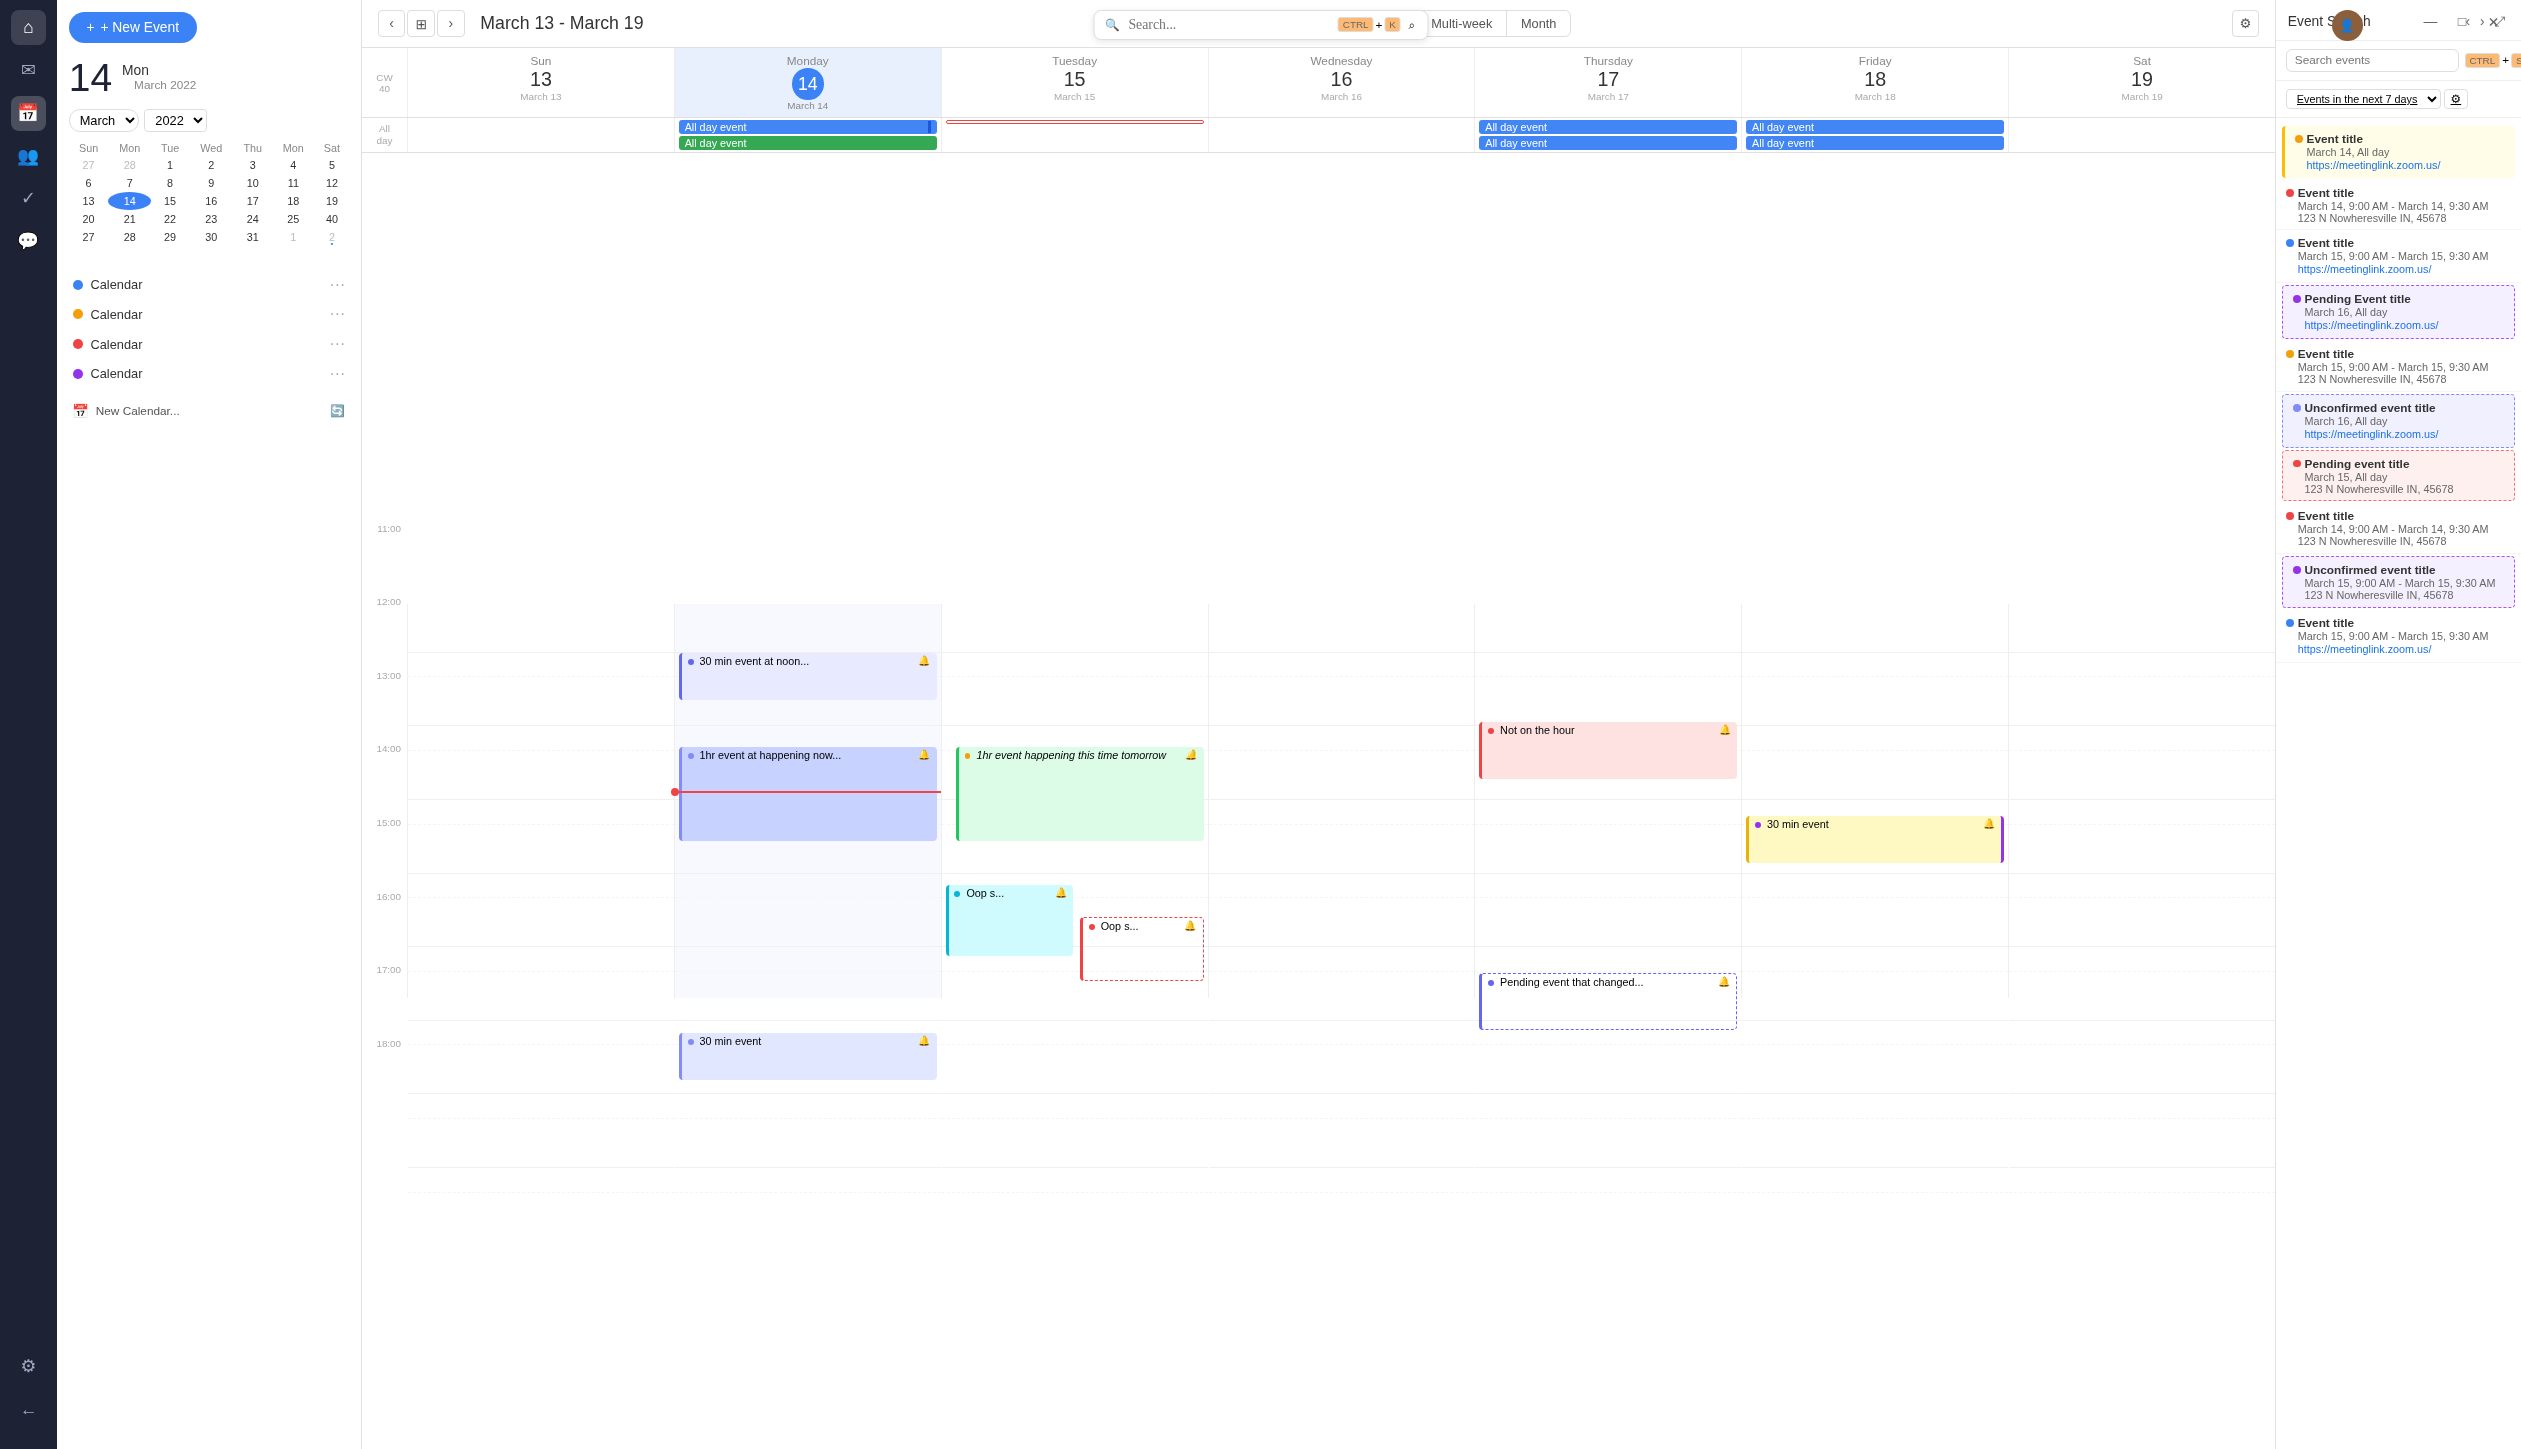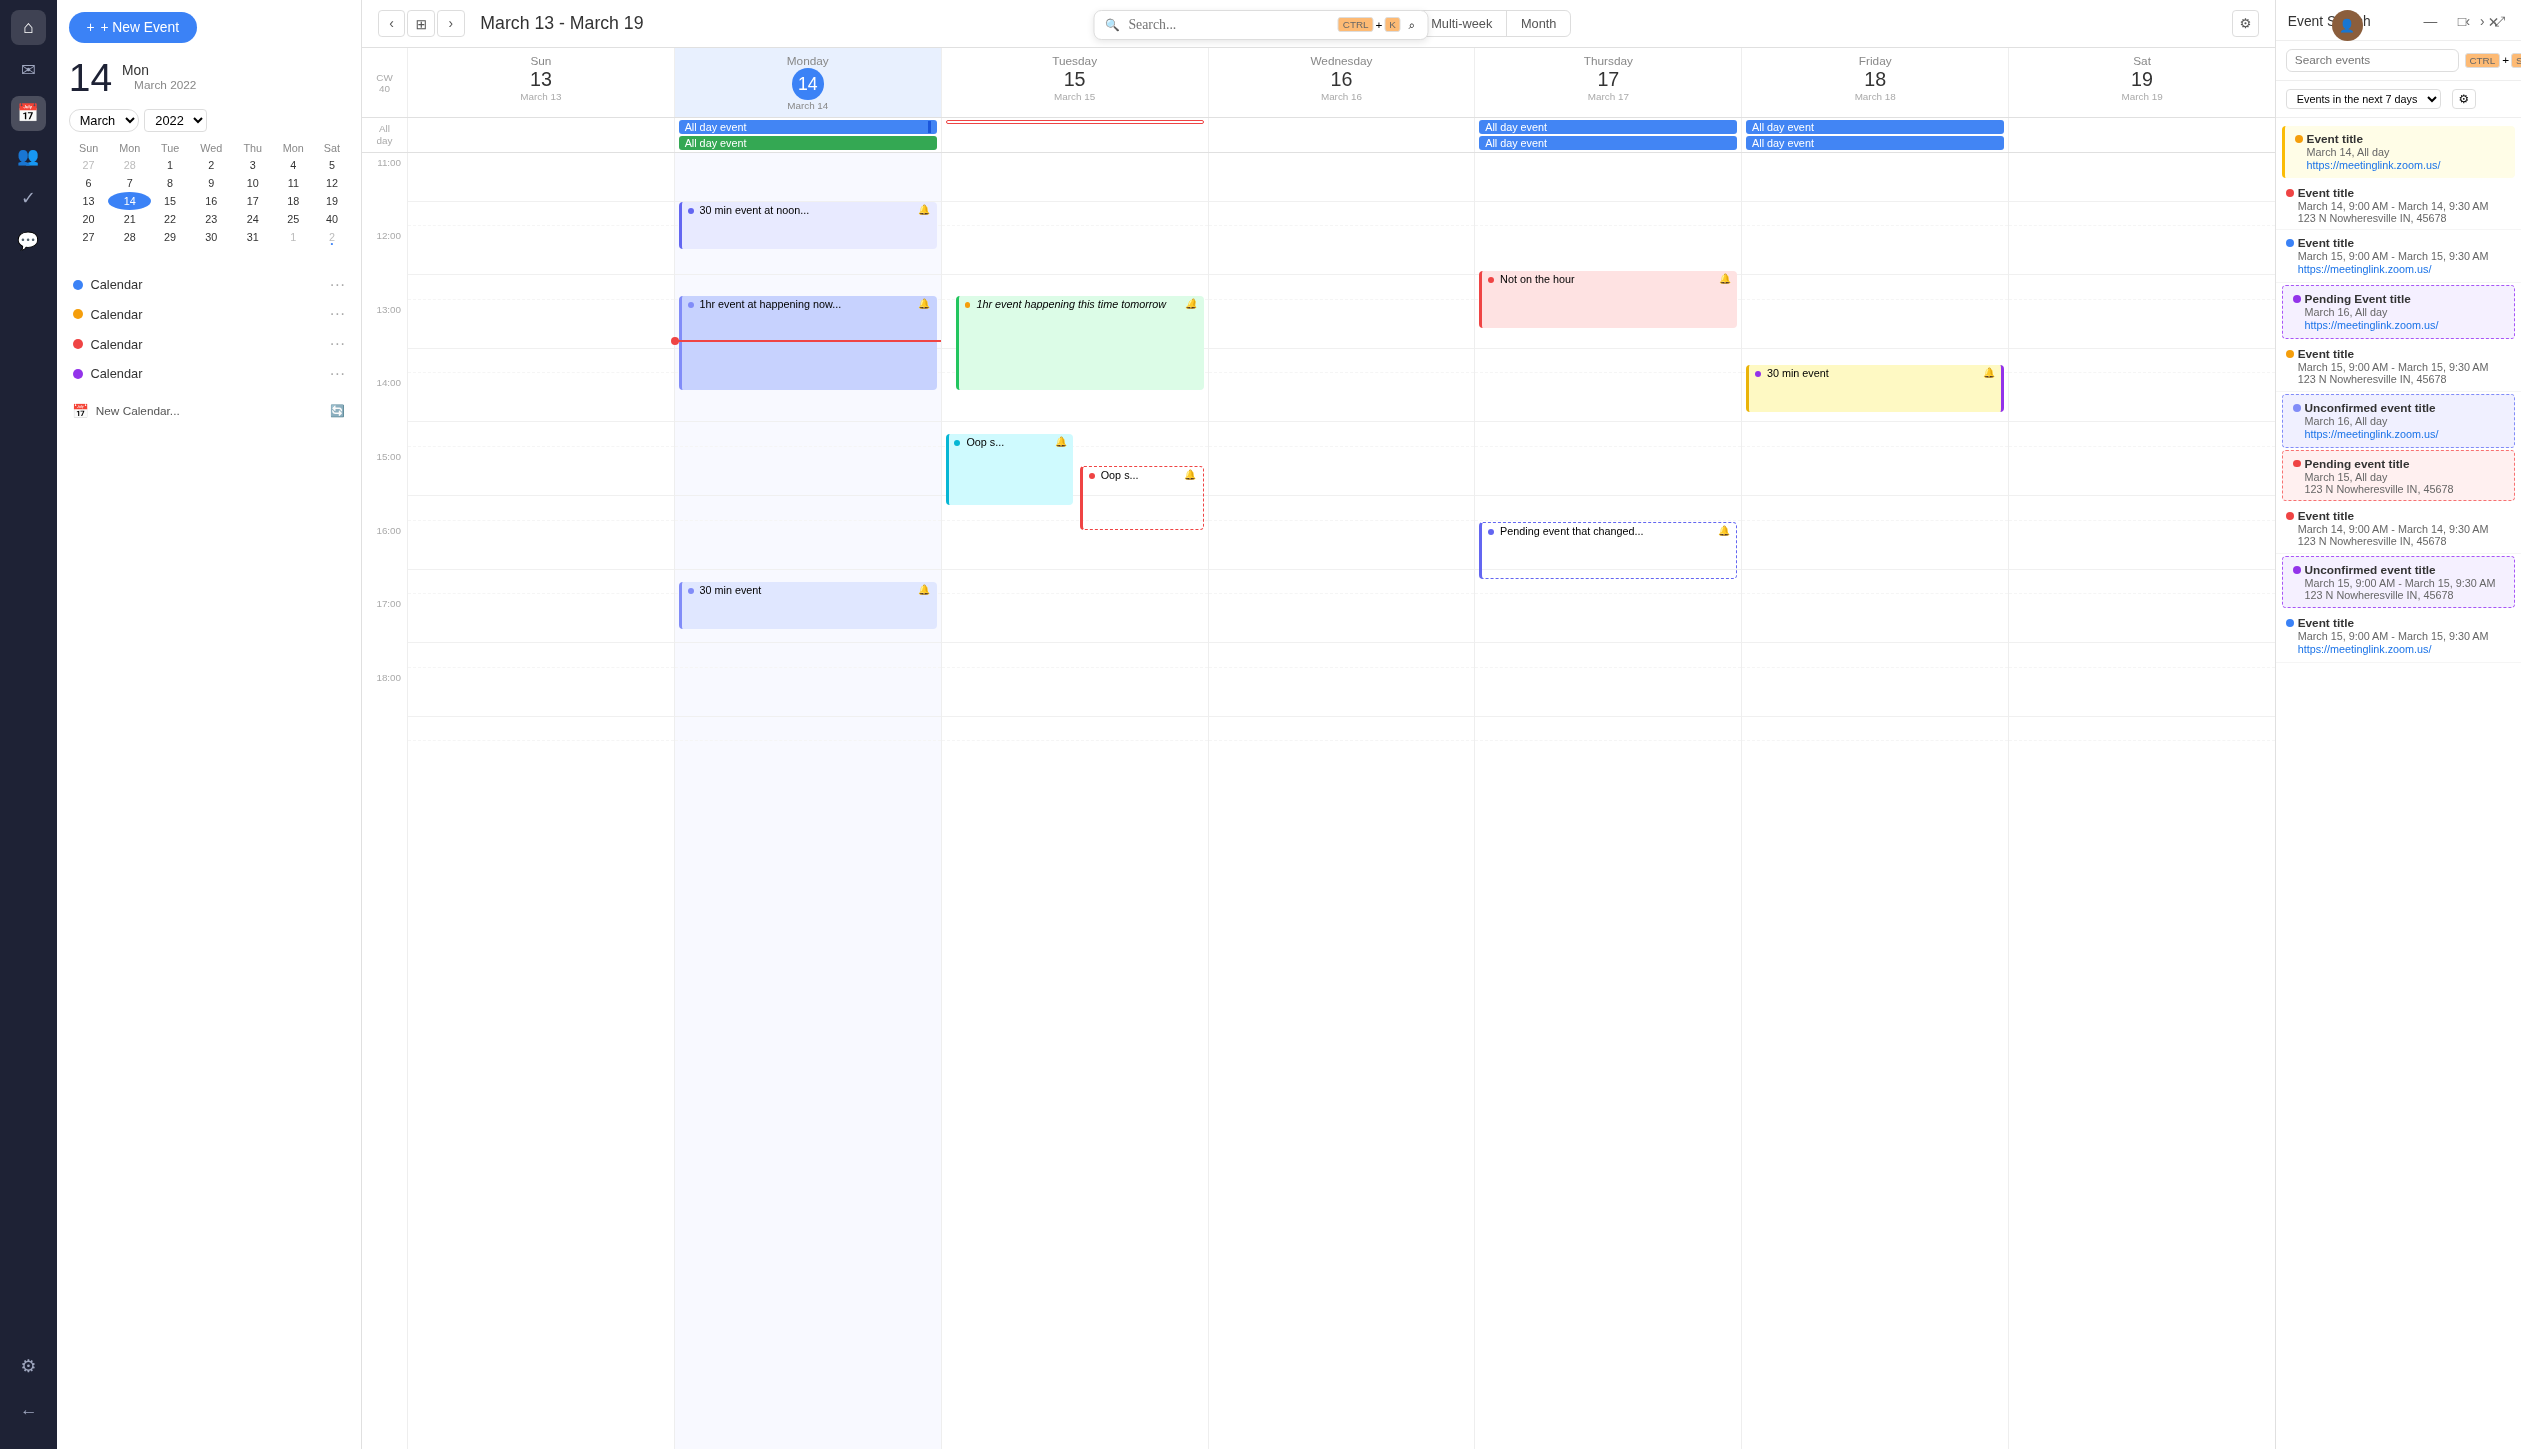--- a/index.html
+++ b/index.html
@@ -76,21 +76,21 @@
 
     
     .allday-row { display: grid; grid-template-columns: 45px 1fr 1fr 1fr 1fr 1fr 1fr 1fr; border-bottom: 1px solid #e0e0e0; flex-shrink: 0; min-height: 31.5px; }
     .allday-label { font-size: 9.9px; color: #aaa; display: flex; align-items: center; justify-content: center; flex-direction: column; gap: 1px; }
     .allday-cell { border-left: 1px solid #eee; padding: 2px 3.9px; display: flex; flex-direction: column; gap: 2px; position: relative; }
     .allday-event { border-radius: 3px; padding: 1px 5.9px; font-size: 10.8px; color: white; white-space: nowrap; overflow: hidden; text-overflow: ellipsis; }
     .allday-event.blue { background: #4285f4; }
     .allday-event.green { background: #34a853; }
 
     
-    .time-grid { flex: 1; overflow-y: auto; display: flex; }
+    .time-grid { flex: 1; overflow-y: auto; display: flex; align-items: center; }
     .time-col { width: 45px; flex-shrink: 0; }
     .time-label { height: 49px; display: flex; align-items: flex-start; justify-content: flex-end; padding-right: 5.9px; padding-top: 3.9px; font-size: 9.9px; color: #aaa; }
     .day-cols { flex: 1; display: grid; grid-template-columns: 1fr 1fr 1fr 1fr 1fr 1fr 1fr; }
     .day-col { border-left: 1px solid #eee; position: relative; }
     .day-col.today-col { background: #f8f9ff; }
 
     
     .cal-event { position: absolute; border-radius: 3.9px; padding: 2px 5.9px; font-size: 10.8px; overflow: hidden; cursor: pointer; z-index: 10; }
     .cal-event-icon { font-size: 9.9px; float: right; }
 
@@ -98,21 +98,21 @@
     #right-panel { width: 246px; background: #fff; border-left: 1px solid #e0e0e0; display: flex; flex-direction: column; flex-shrink: 0; overflow-y: auto; }
     .right-panel-header { display: flex; align-items: center; justify-content: space-between; padding: 11.8px 11.8px 7.9px; border-bottom: 1px solid #eee; flex-shrink: 0; }
     .right-panel-title { font-size: 13.8px; font-weight: 500; color: #333; }
     .right-panel-nav { display: flex; gap: 2px; }
     .rp-nav-btn { background: none; border: none; cursor: pointer; color: #666; font-size: 13.8px; padding: 2px 3.9px; border-radius: 3px; }
 
     .event-search-bar { display: flex; align-items: center; gap: 5.9px; padding: 7.9px 9.9px; border-bottom: 1px solid #eee; }
     .event-search-input { flex: 1; border: 1px solid #ddd; border-radius: 5.9px; padding: 3.9px 7.9px; font-size: 11.8px; outline: none; }
     .search-key-hints { display: flex; gap: 2px; align-items: center; }
 
-    .events-filter { display: flex; gap: 11px; padding: 7.9px 9.9px; border-bottom: 1px solid #eee; }
+    .events-filter { display: flex; gap: 3px; padding: 7.9px 9.9px; border-bottom: 1px solid #eee; text-decoration: underline; }
     .filter-dropdown { border: 1px solid #ddd; border-radius: 3.9px; padding: 2px 5.9px; font-size: 10.8px; background: #fff; }
 
     .event-list { flex: 1; overflow-y: auto; padding: 5.9px 0; }
 
     
     .user-avatar { width: 31.5px; height: 31.5px; border-radius: 50%; background: #8b5e3c; display: flex; align-items: center; justify-content: center; color: white; font-size: 12.8px; font-weight: 500; position: fixed; top: 9.9px; right: 158px; }
 
     
     .window-controls { position: fixed; top: 9.9px; right: 15.8px; display: flex; gap: 7.9px; align-items: center; }
     .win-btn { background: none; border: none; cursor: pointer; color: #666; font-size: 13.8px; width: 23.6px; height: 23.6px; display: flex; align-items: center; justify-content: center; border-radius: 3px; }

